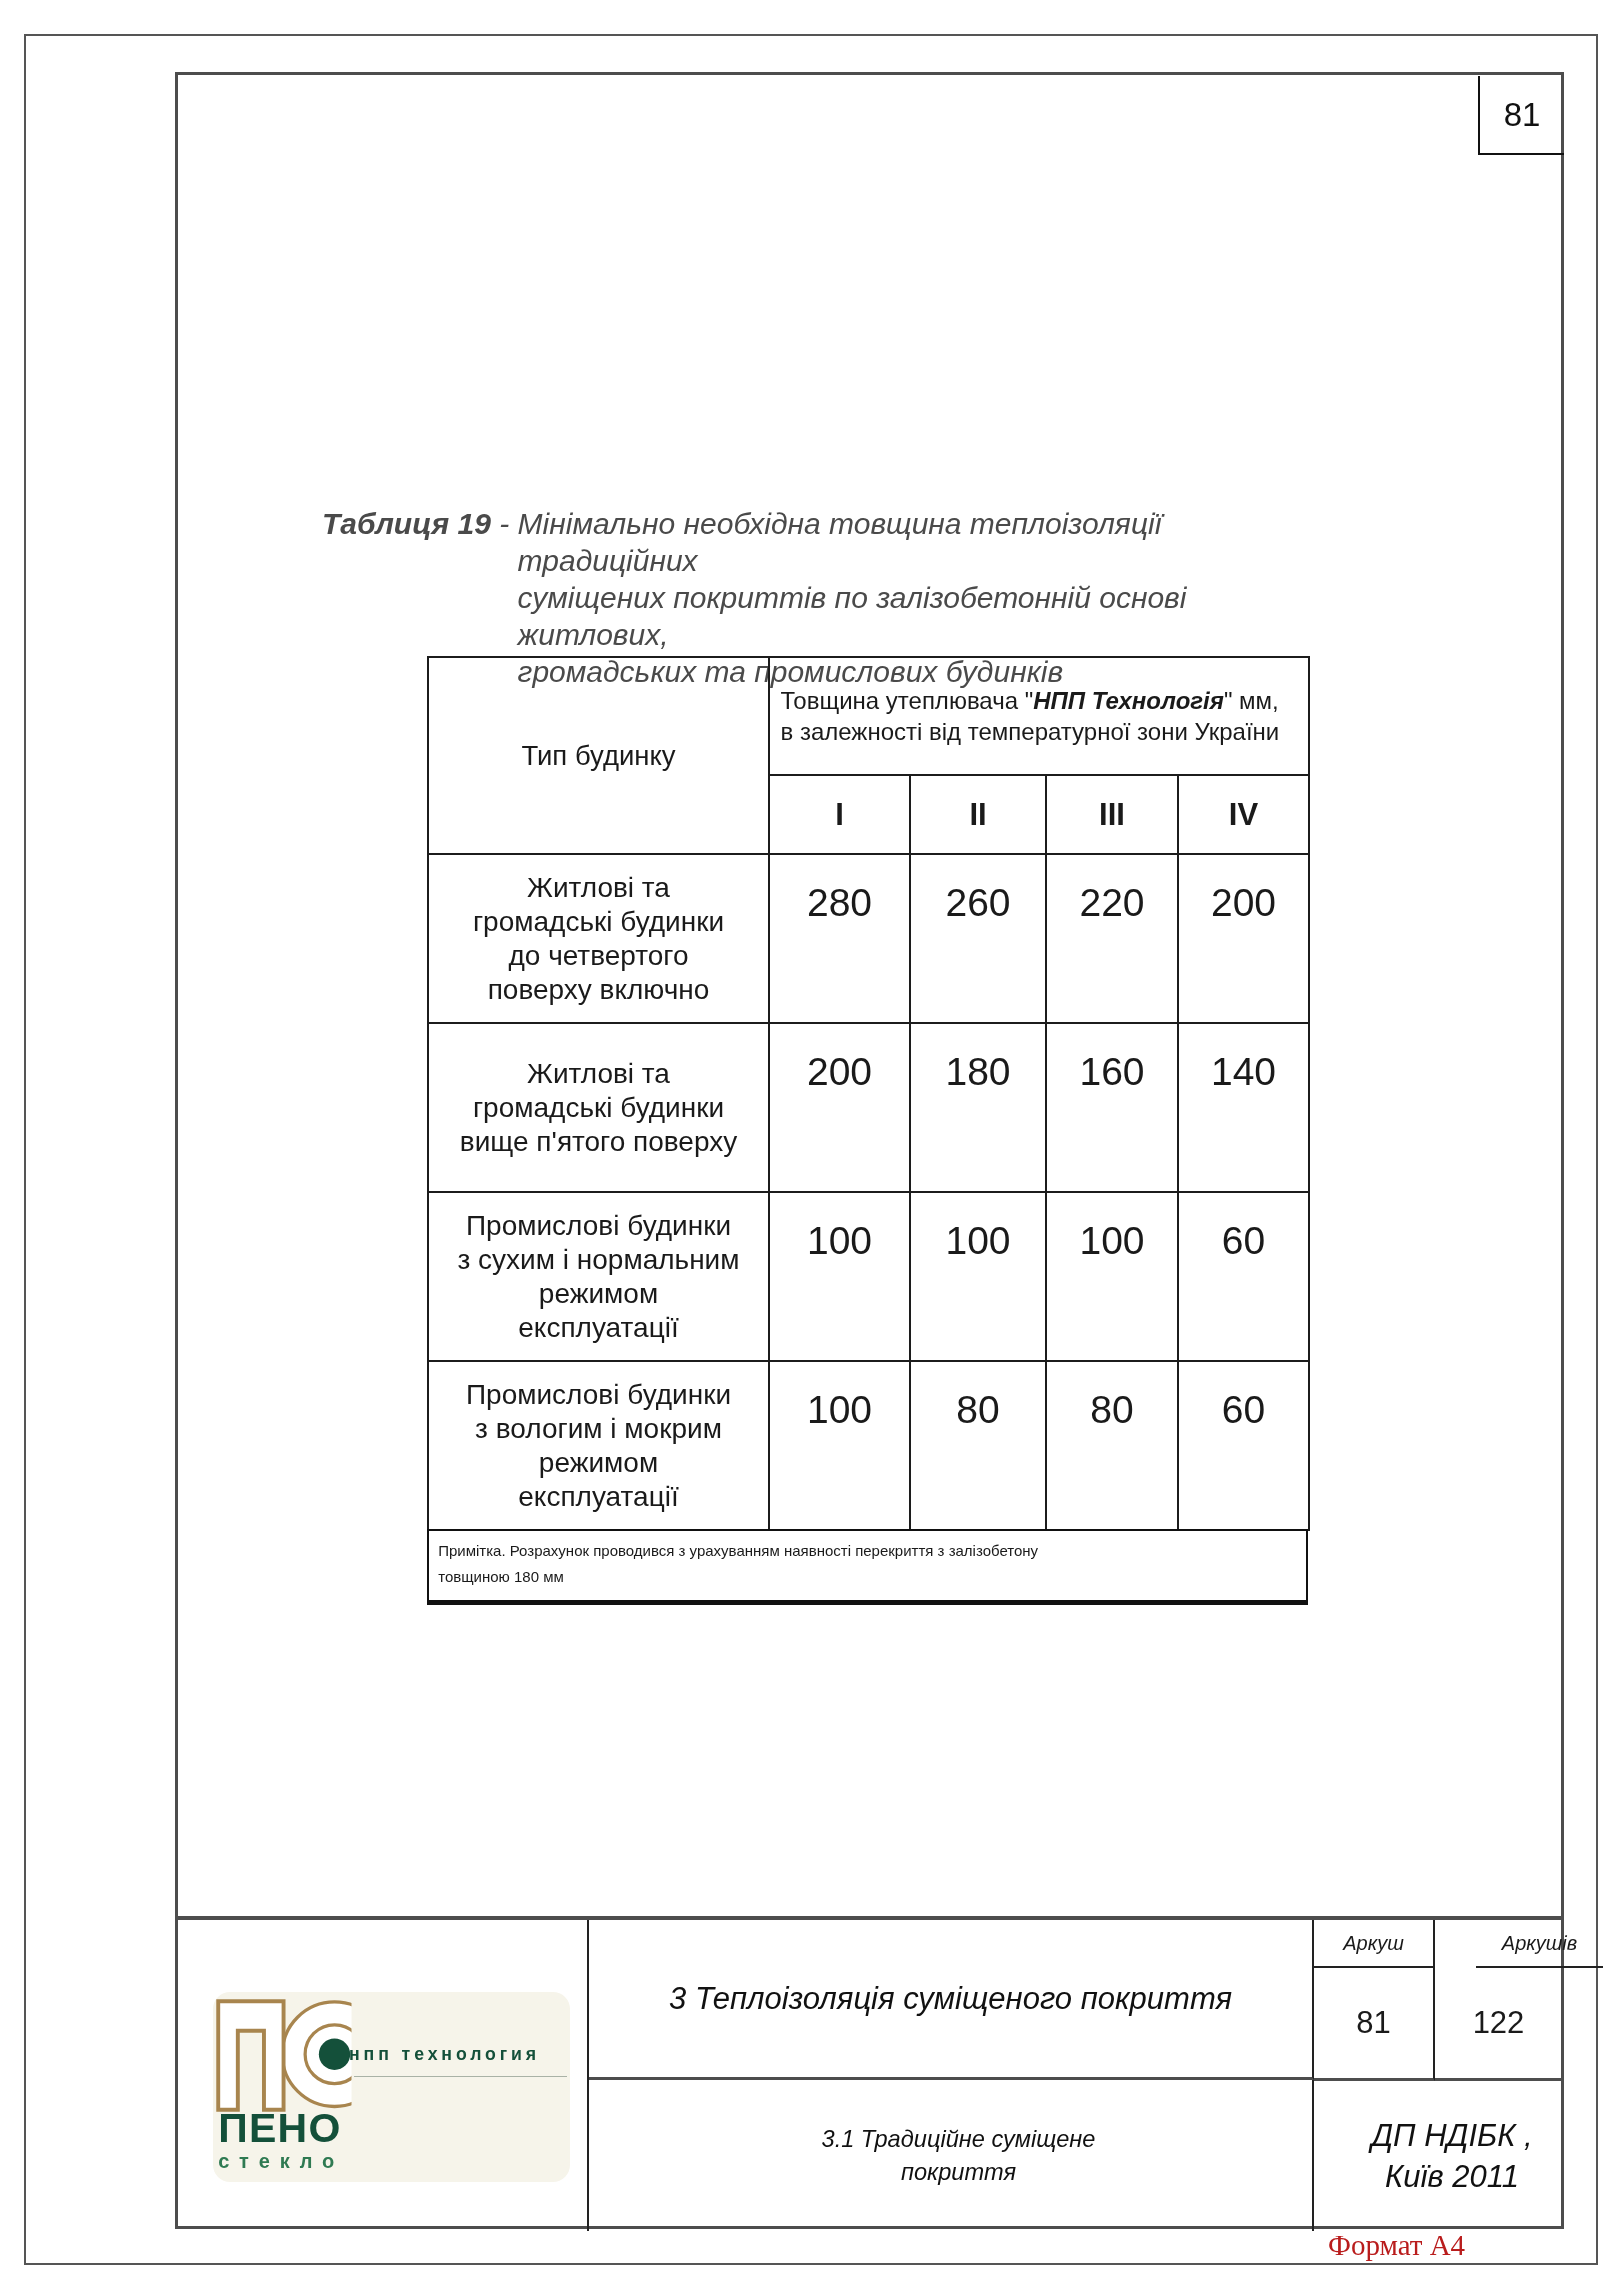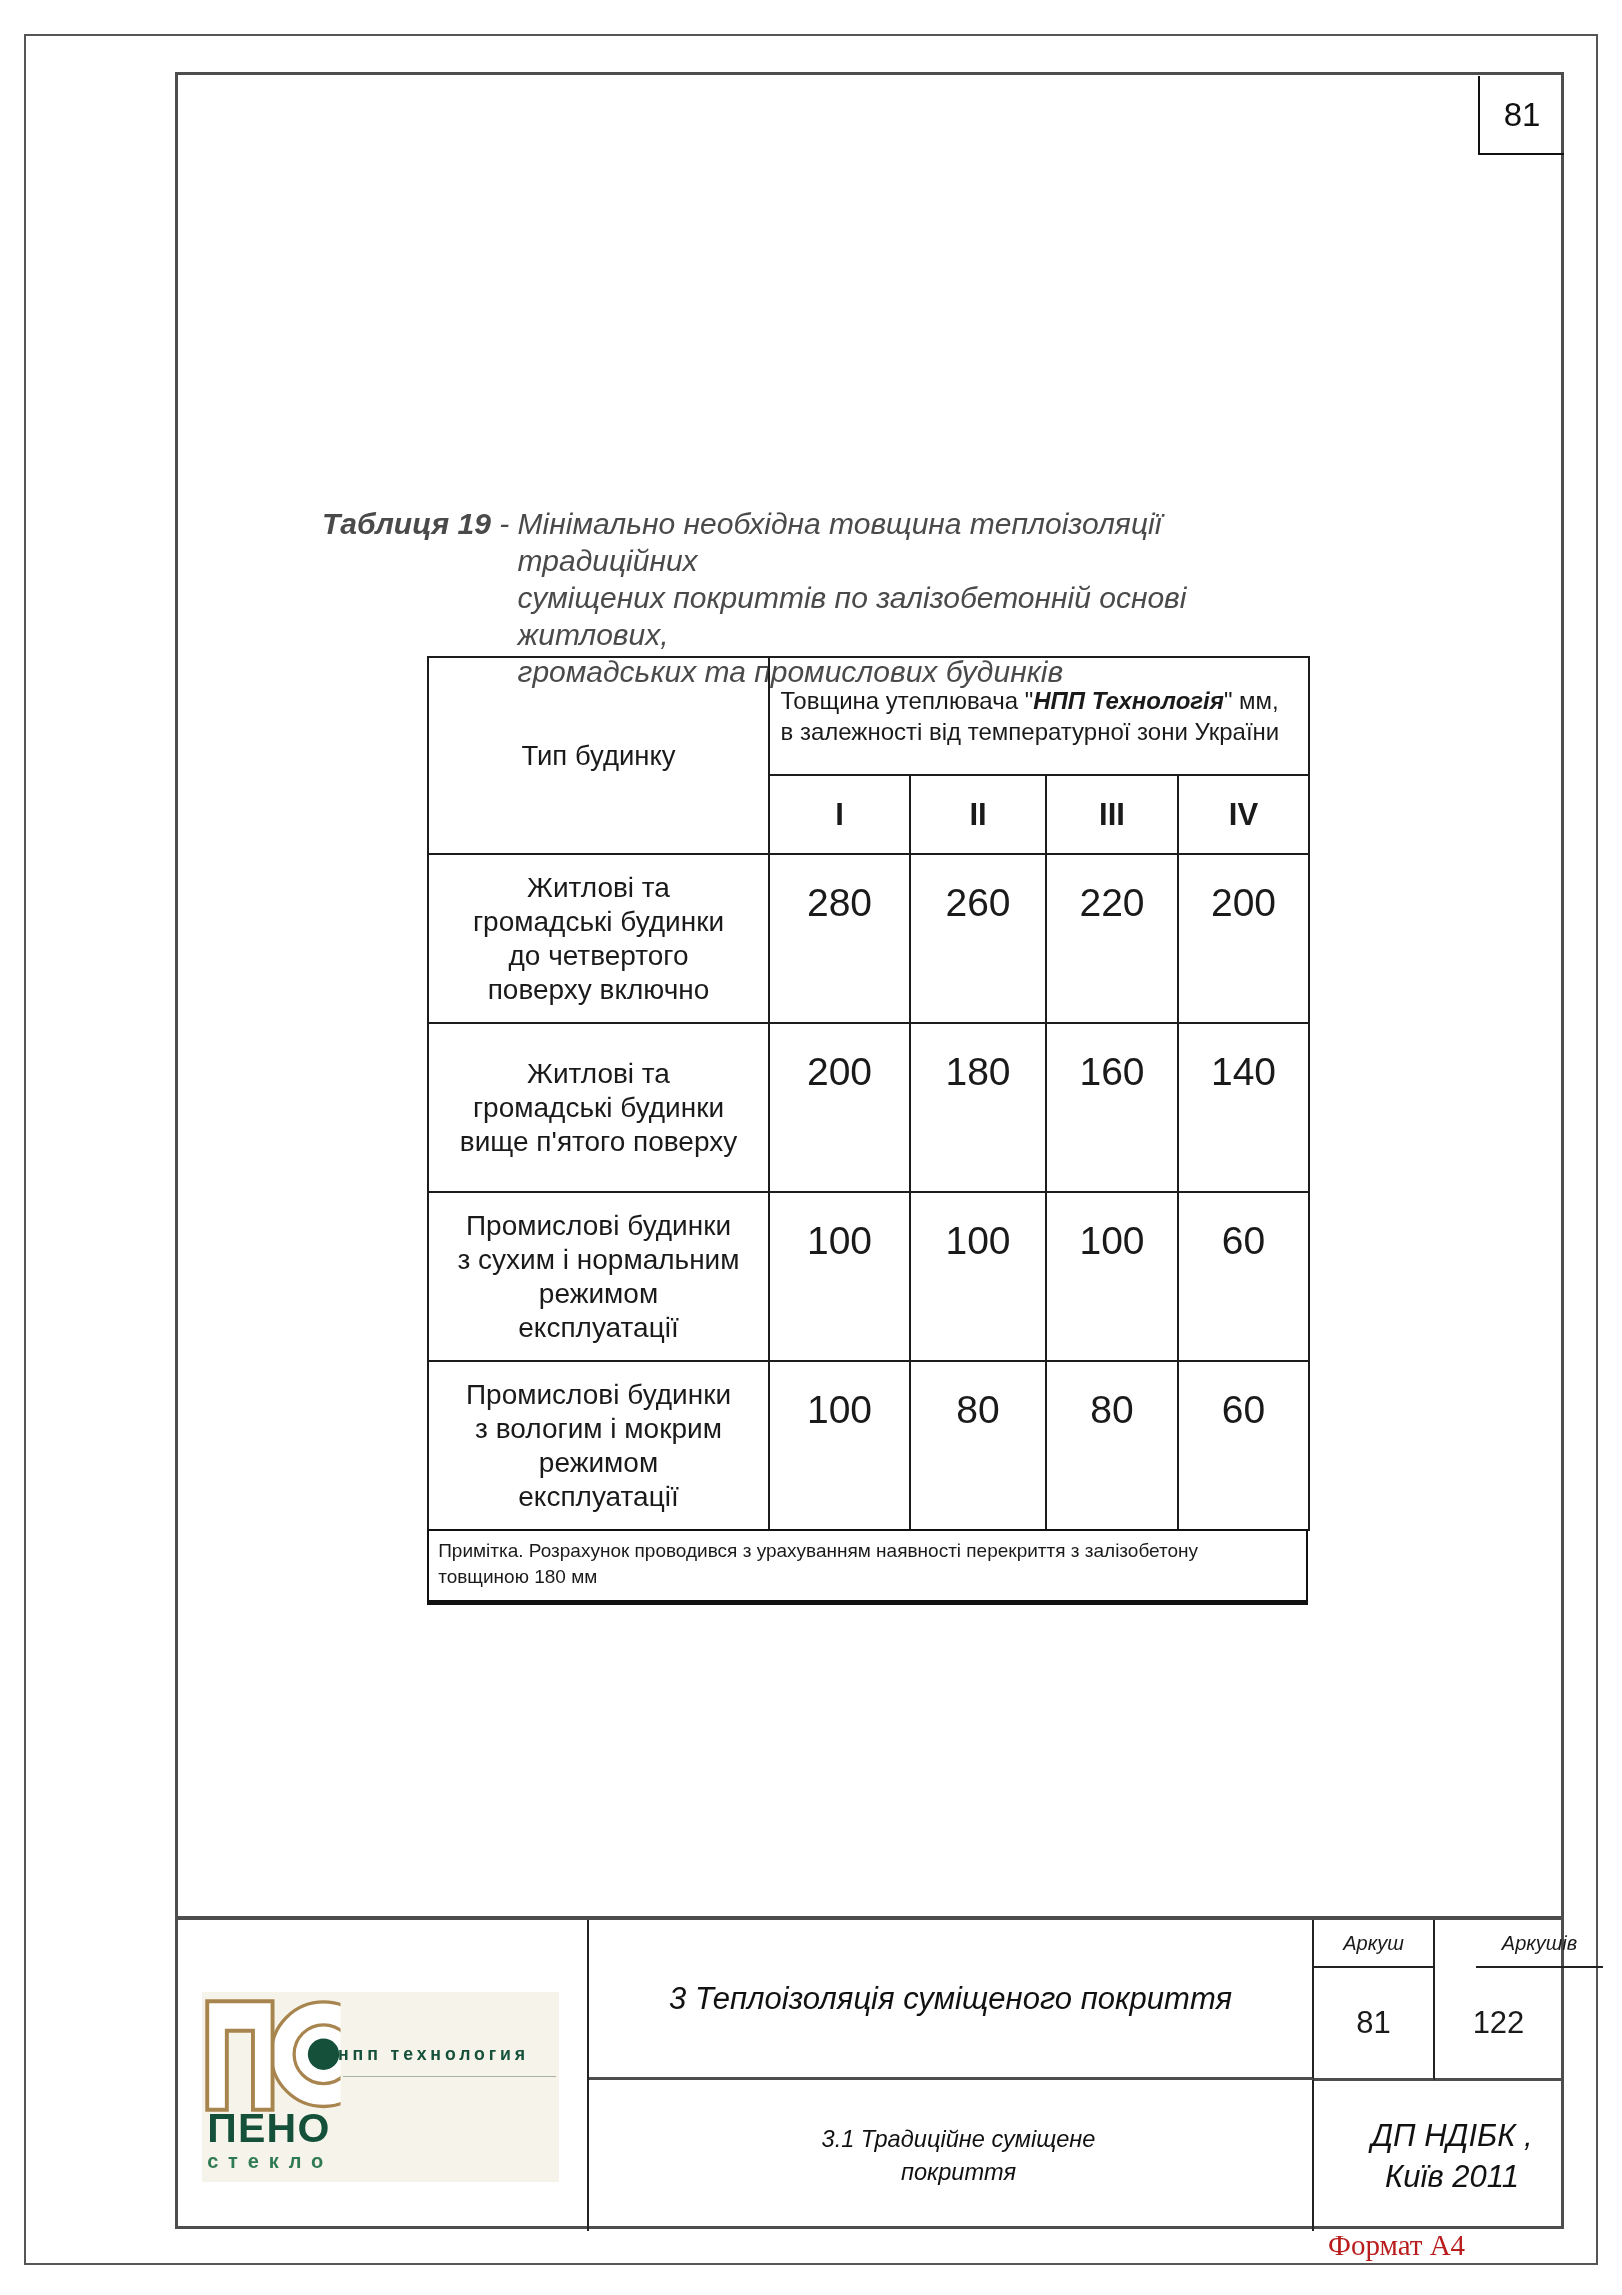--- a/index.html
+++ b/index.html
@@ -38,21 +38,21 @@
   td.span-hdr { text-align:left; vertical-align:middle; padding:5.2px 6.5px 5.2px 10.5px;
     font-size:24px; line-height:31px; }
   td.span-hdr .brand { font-weight:bold; font-style:italic; }
   td.span-hdr span { white-space:pre; }
   td.zone { text-align:center; vertical-align:middle; font-weight:bold; font-size:31px; }
   td.type { text-align:center; vertical-align:middle; font-size:28px; line-height:34px;
     white-space:pre-line; padding:3.9px 1.3px; }
   td.val { text-align:center; vertical-align:top; padding-top:26px; font-size:39px; }
   .note-box { width:881px; box-sizing:border-box; margin-top:-2px;
     border:2.6px solid #111; border-bottom-width:5.9px;
-    padding:6.5px 9.2px 10.5px 9.2px; font-size:19px; line-height:26px; white-space:pre-line; }
+    padding:6.5px 9.2px 10.5px 9.2px; font-size:15px; line-height:26px; white-space:pre-line; }
 
   
   .title-block { left:177px; top:1916px; width:1385px; height:311px;
     border-top:4.6px solid #4d4d4d; box-sizing:content-box; }
   .tb-cell { position:absolute; box-sizing:border-box; }
   .logo-cell { left:0; top:0; width:412px; height:311px; border-right:2px solid #222; }
   .mid-top { left:412px; top:0; width:725px; height:160px;
     border-right:2px solid #222; border-bottom:3.9px solid #4d4d4d;
     display:flex; align-items:center; justify-content:center;
     font-style:italic; font-size:31px; color:#111; }
@@ -72,22 +72,22 @@
     border-right:2px solid #222; border-bottom:3.9px solid #4d4d4d;
     display:flex; align-items:center; justify-content:center; font-size:31px; }
   .arkiv-val { left:1258px; top:48px; width:127px; height:113px;
     border-bottom:3.9px solid #4d4d4d;
     display:flex; align-items:center; justify-content:center; font-size:31px; }
   .org-cell { left:1137px; top:160px; width:248px; height:151px;
     display:flex; align-items:center; justify-content:center; text-align:center;
     font-style:italic; font-size:31px; line-height:41px; color:#111; white-space:pre-line;padding-left:28px; }
 
   
-  .logo-box { position:absolute; left:25px; top:72px; width:357px; height:190px;
-    background:#f6f4ea; }
+  .logo-box { position:absolute; left:36px; top:72px; width:357px; height:190px;
+    background:#f6f4ea;border-radius:17px; }
   .logo-svg { position:absolute; left:0; top:0; z-index:1; }
   .logo-brand { position:absolute; left:136px; top:52px; z-index:2;
     font-weight:bold; font-size:17.7px; letter-spacing:3.9px; color:#14503a; }
   .logo-underline { position:absolute; left:141px; top:84px; right:2.6px; z-index:2;
     border-top:1.3px solid #a9b2a6; }
   .logo-peno { position:absolute; left:5.2px; top:113px; z-index:2;
     font-weight:bold; font-size:41px; letter-spacing:1.3px; color:#14503a; }
   .logo-steklo { position:absolute; left:5.2px; top:158px; z-index:2;
     font-weight:bold; font-size:20px; letter-spacing:9.8px; color:#2f7a52; }
 

